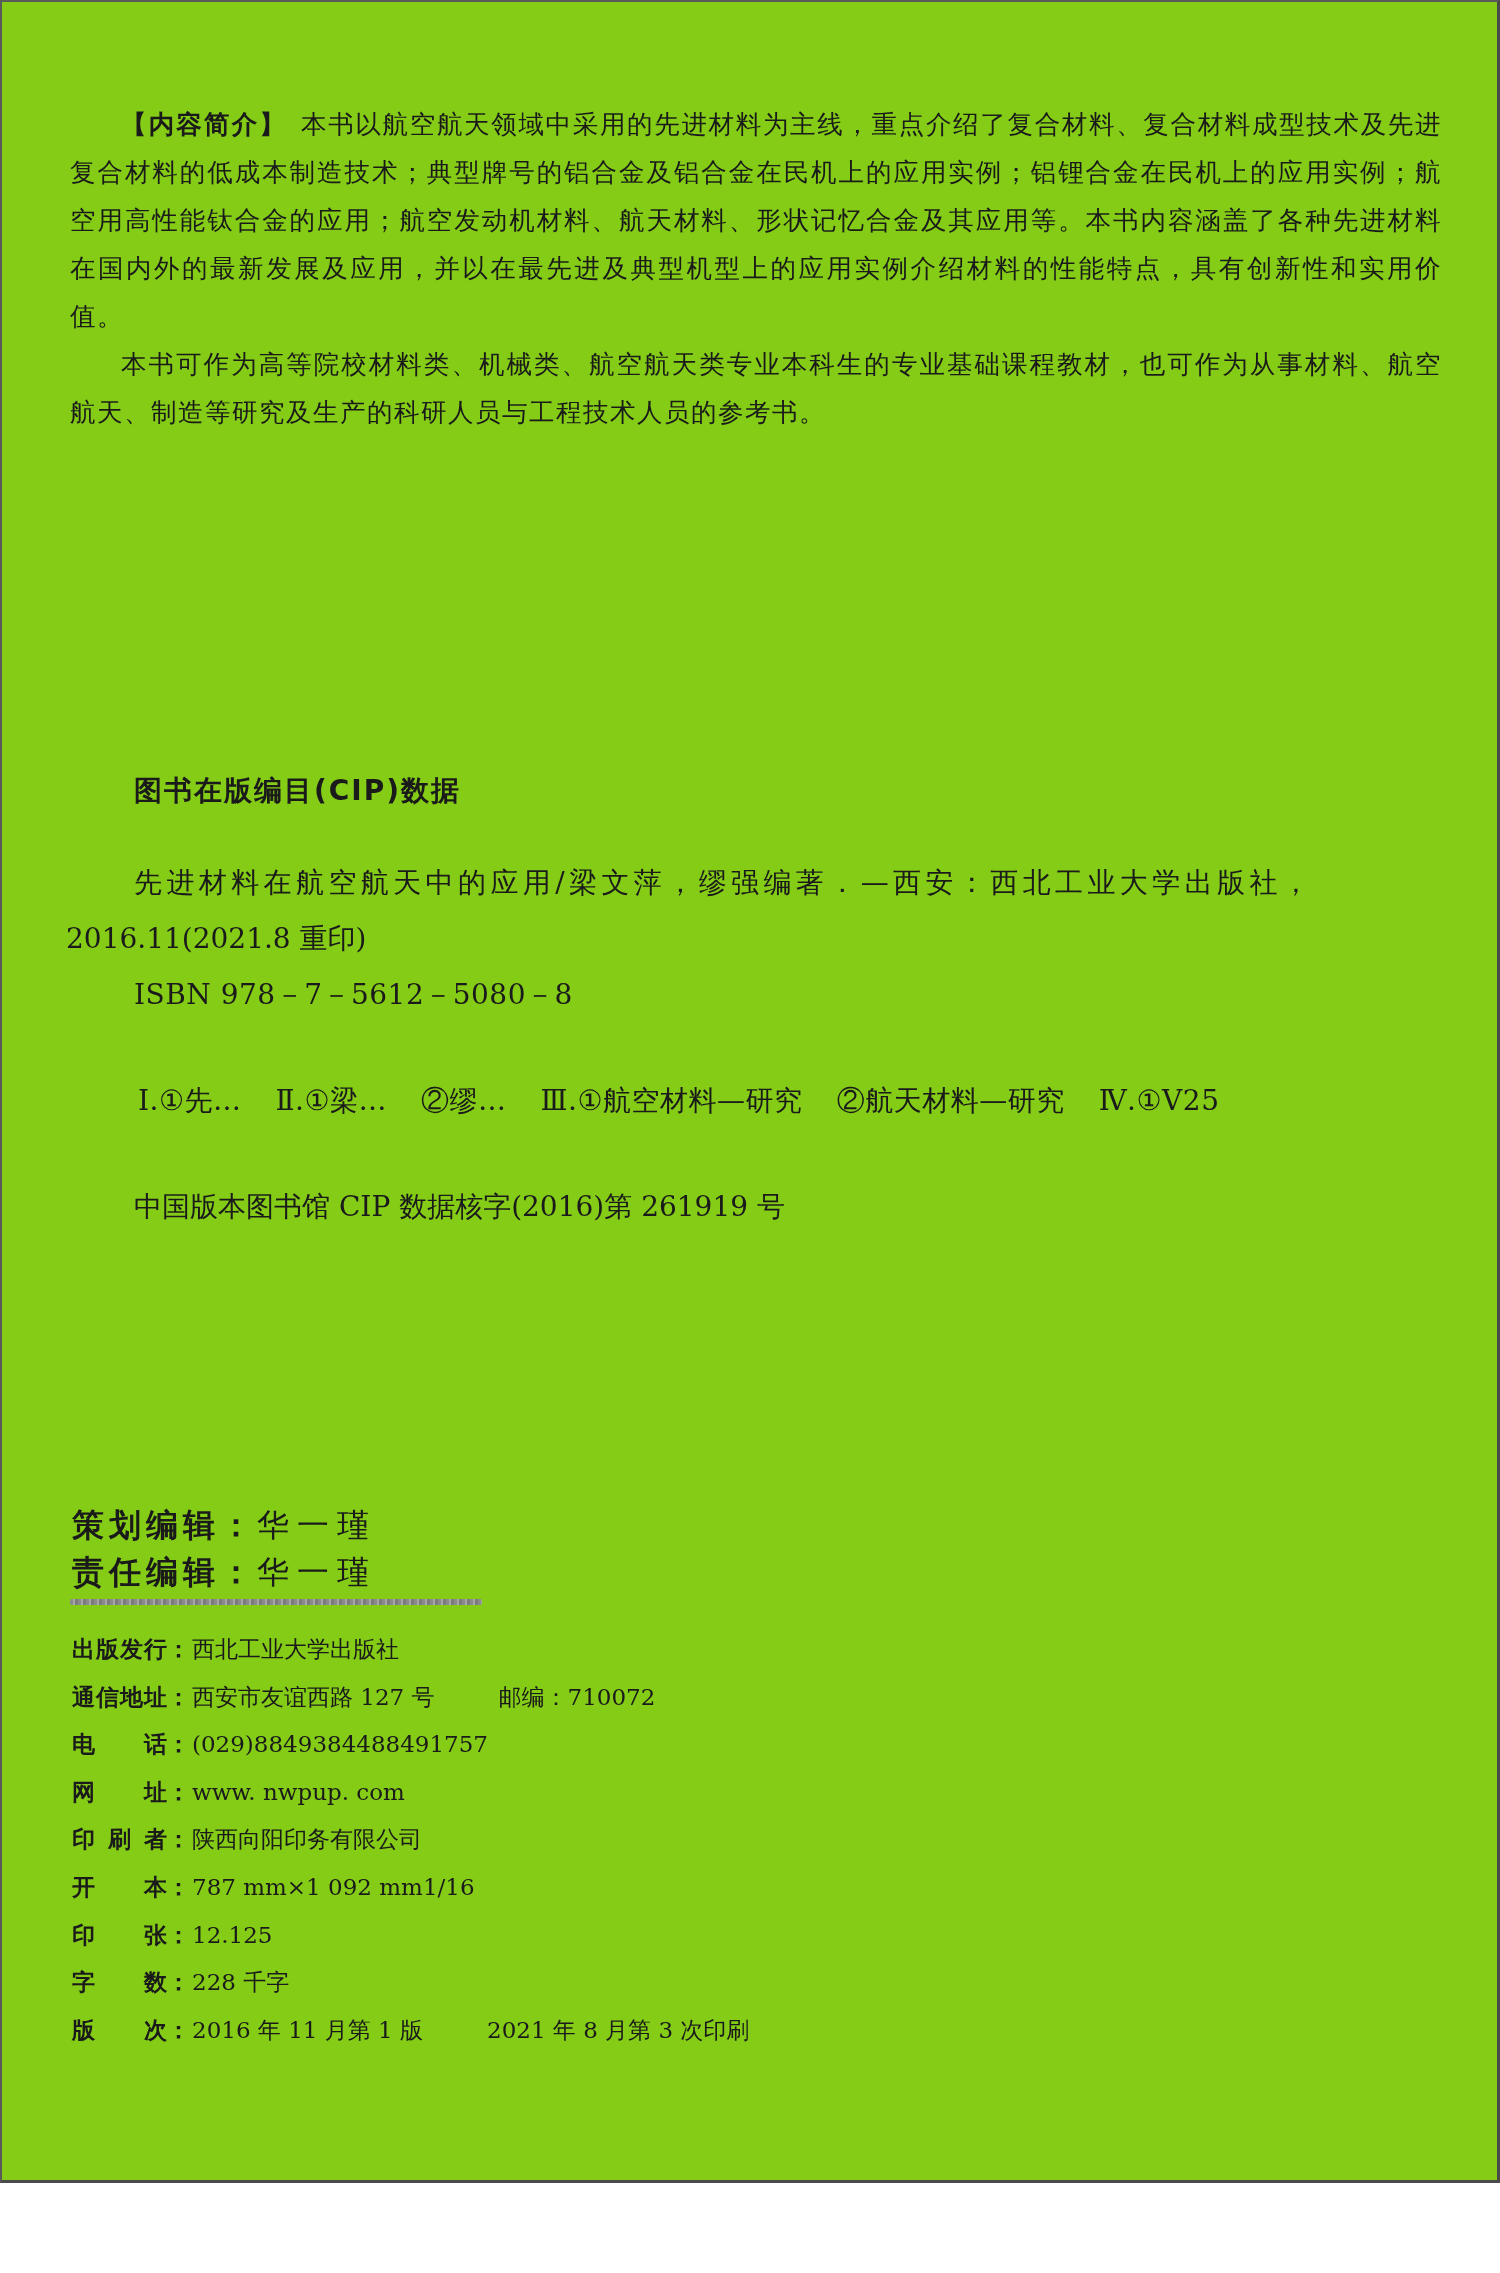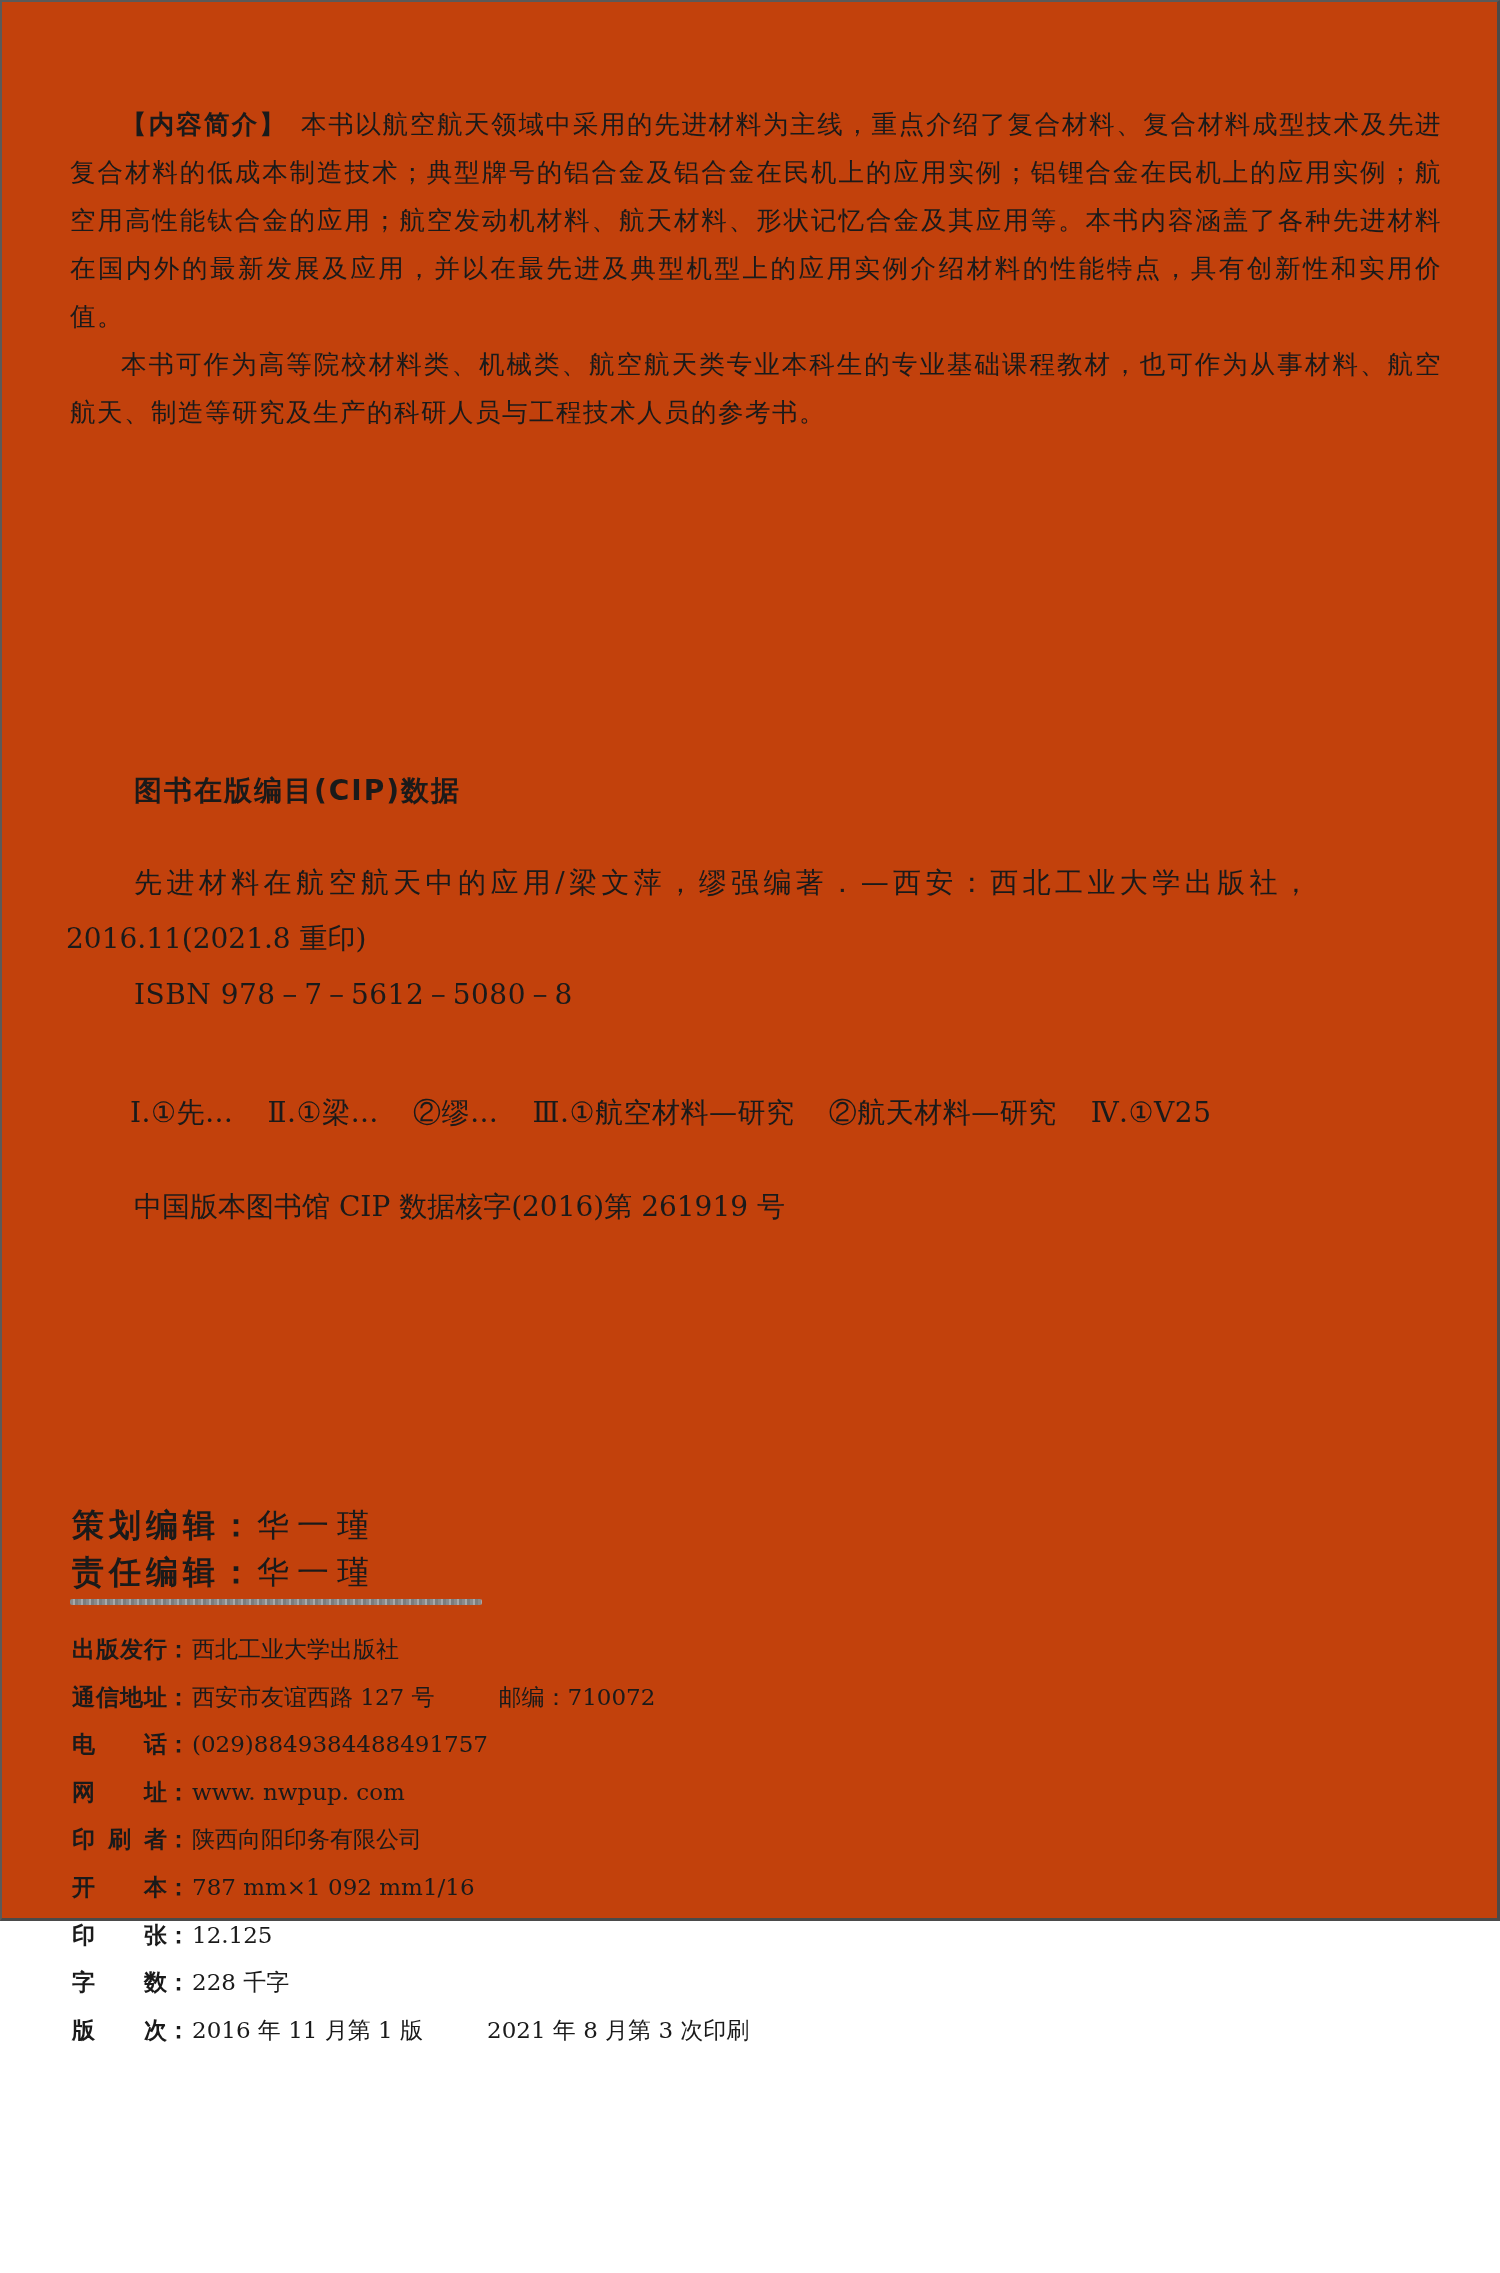--- a/index.html
+++ b/index.html
@@ -2,27 +2,27 @@
 <html><head>
 <meta charset="utf-8">
 <style>
   html, body { margin: 0; padding: 0; background: #ffffff; }
   body {
     width: 1500px; height: 2273px; position: relative; overflow: hidden;
     font-family: "DejaVu Serif", "Liberation Serif", serif;
     color: #1a1a1a;
   }
   .page {
-    position: absolute; left: 0; top: 0; width: 1500px; height: 1921px;
+    position: absolute; left: 0; top: 0; width: 1500px; height: 2183px;
     box-sizing: border-box;
     border-top: 2px solid #5a5a5a;
     border-left: 2px solid #5a5a5a;
     border-right: 3px solid #4a4a4a;
     border-bottom: 3px solid #4a4a4a;
-    background: #c2410c;
+    background: #84cc16;
   }
   .summary {
     position: absolute; left: 68px; top: 98px; width: 1372px;
     font-family: "DejaVu Sans", "Liberation Sans", sans-serif;
     font-size: 25.5px; line-height: 48px; letter-spacing: 1.5px;
     text-align: justify;
   }
   .summary p { margin: 0; text-indent: 2em; }
   .summary .label {
     font-weight: bold; letter-spacing: 2px; margin-right: 14px;
@@ -36,21 +36,21 @@
     position: absolute; left: 64px; top: 862px; width: 1400px;
     font-family: "DejaVu Serif", "Liberation Serif", serif;
     font-size: 28px; color: #1a1a1a;
   }
   .cip-body .line1 {
     position: absolute; left: 68px; top: 0; white-space: nowrap;
     letter-spacing: 4.4px;
   }
   .cip-body .line2 { position: absolute; left: 0; top: 56px; white-space: nowrap; }
   .cip-body .isbn { position: absolute; left: 68px; top: 112px; white-space: nowrap; letter-spacing: 0.5px; }
-  .cip-body .classif { position: absolute; left: 64px; top: 218px; white-space: nowrap; letter-spacing: 0.5px; margin-top: 12px; }
+  .cip-body .classif { position: absolute; left: 72px; top: 218px; white-space: nowrap; letter-spacing: 0.5px; }
   .cip-body .classif span { margin-right: 34px; }
   .cip-body .cipno { position: absolute; left: 68px; top: 324px; white-space: nowrap; }
 
   .editors {
     position: absolute; left: 70px; top: 1500px;
     font-family: "DejaVu Sans", "Liberation Sans", sans-serif; font-size: 32px;
   }
   .editors .row { height: 47px; line-height: 47px; white-space: nowrap; }
   .editors .k { font-weight: bold; letter-spacing: 5px; }
   .editors .v { letter-spacing: 8px; }

